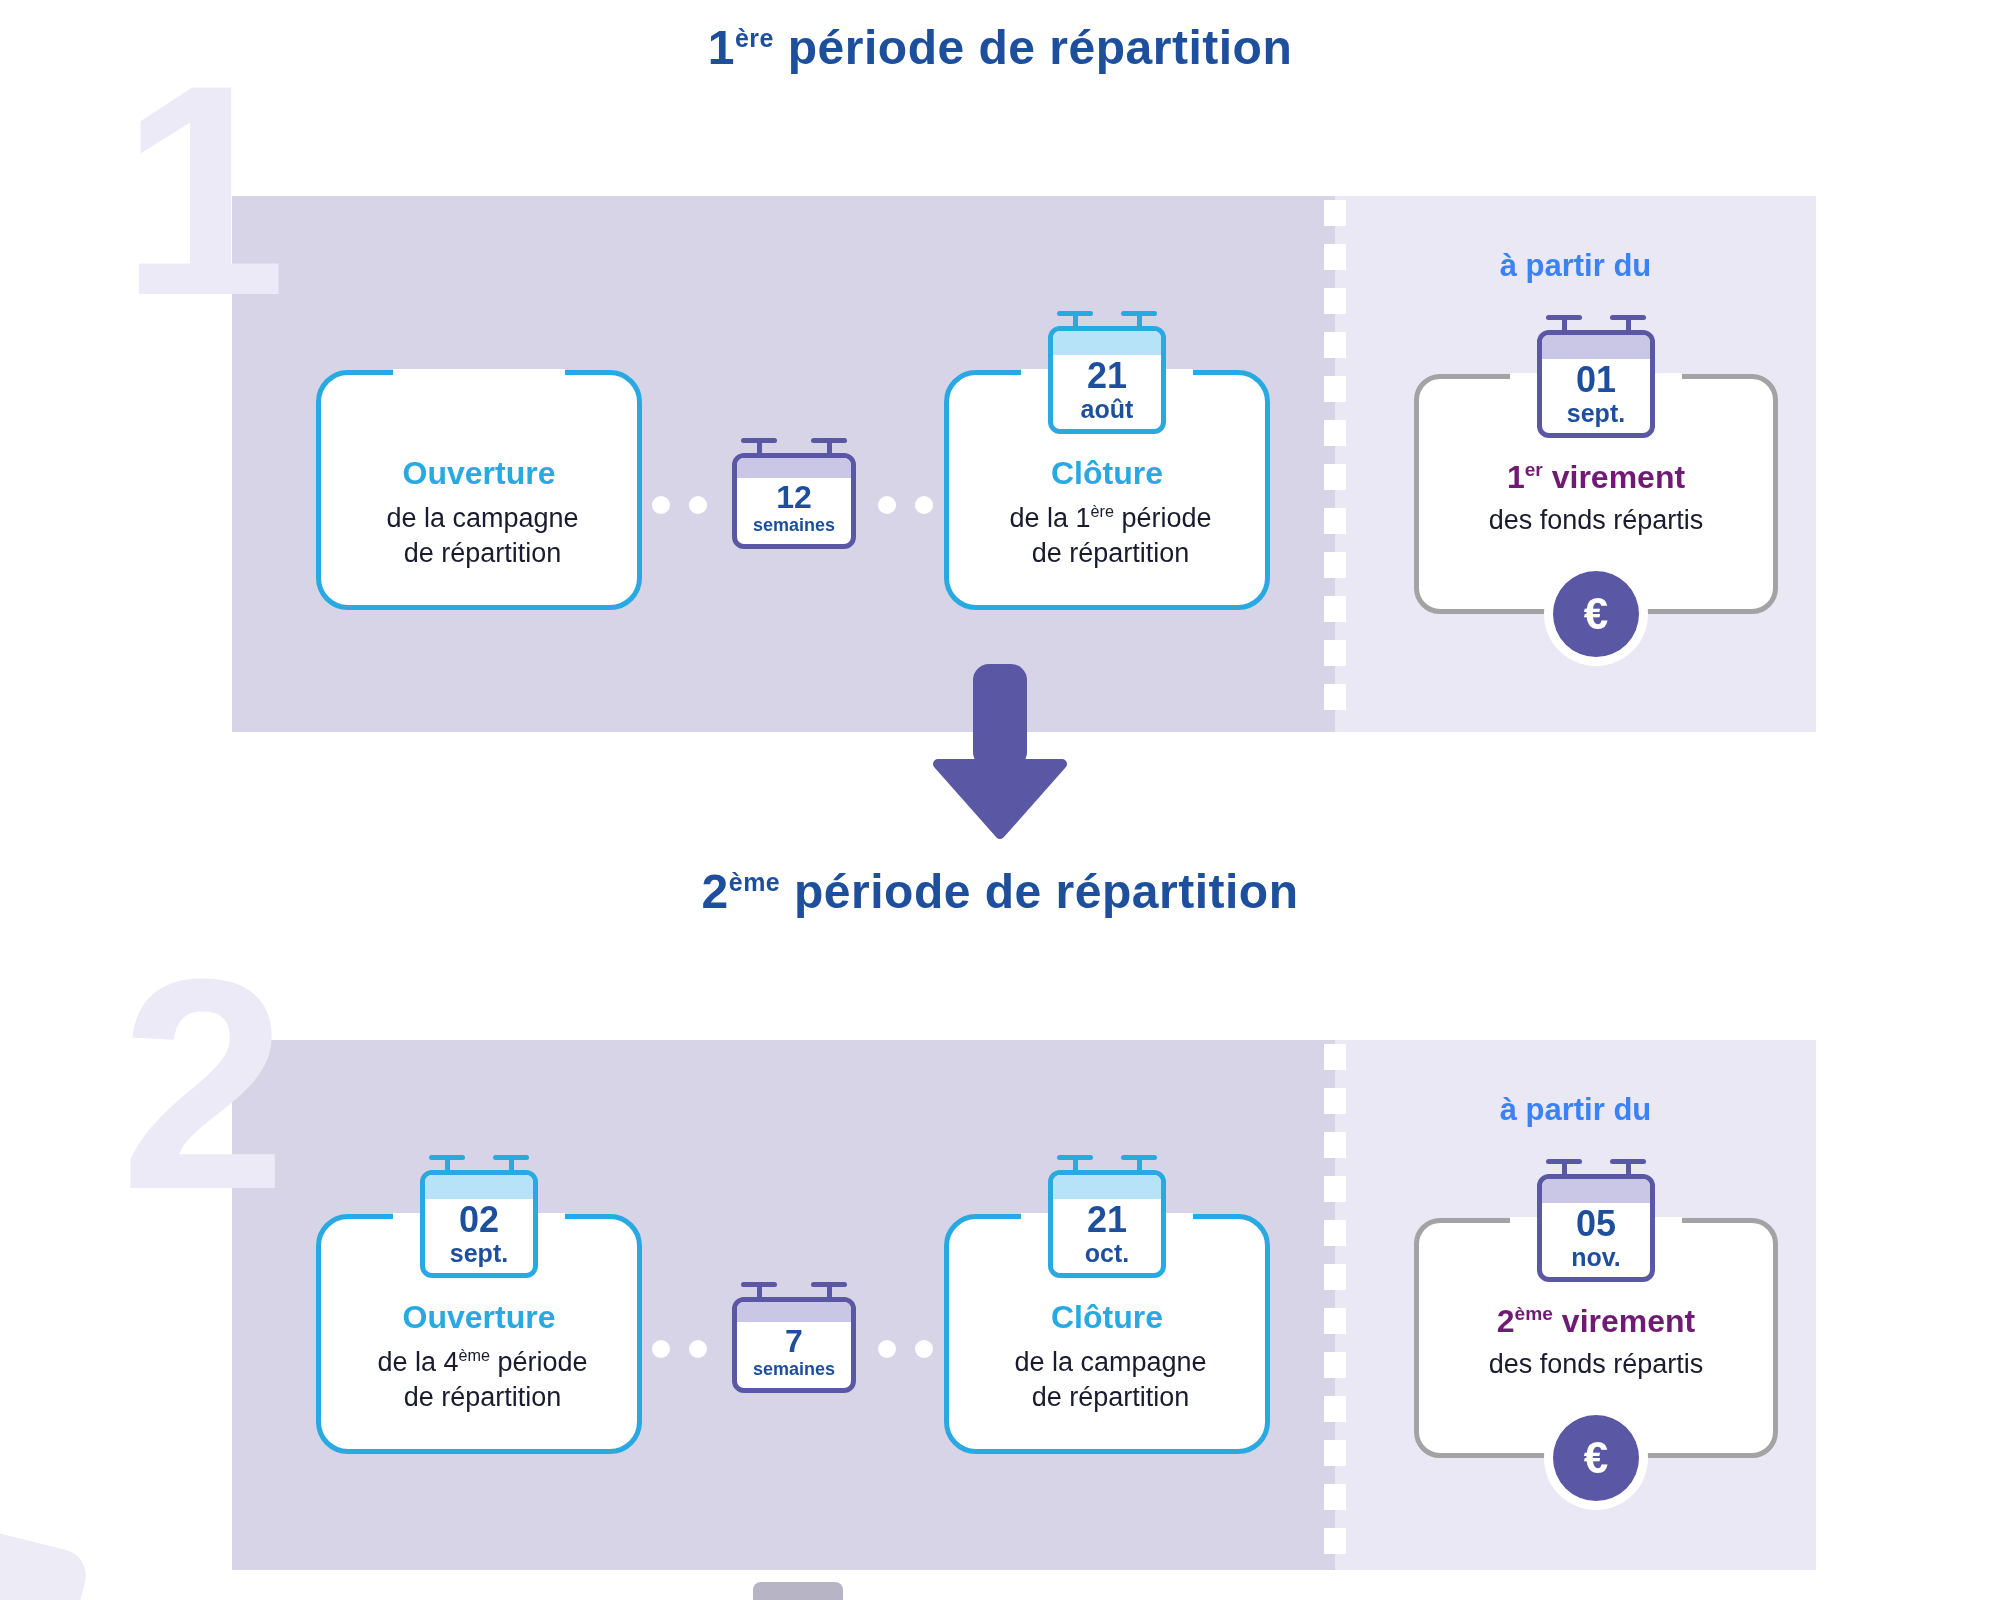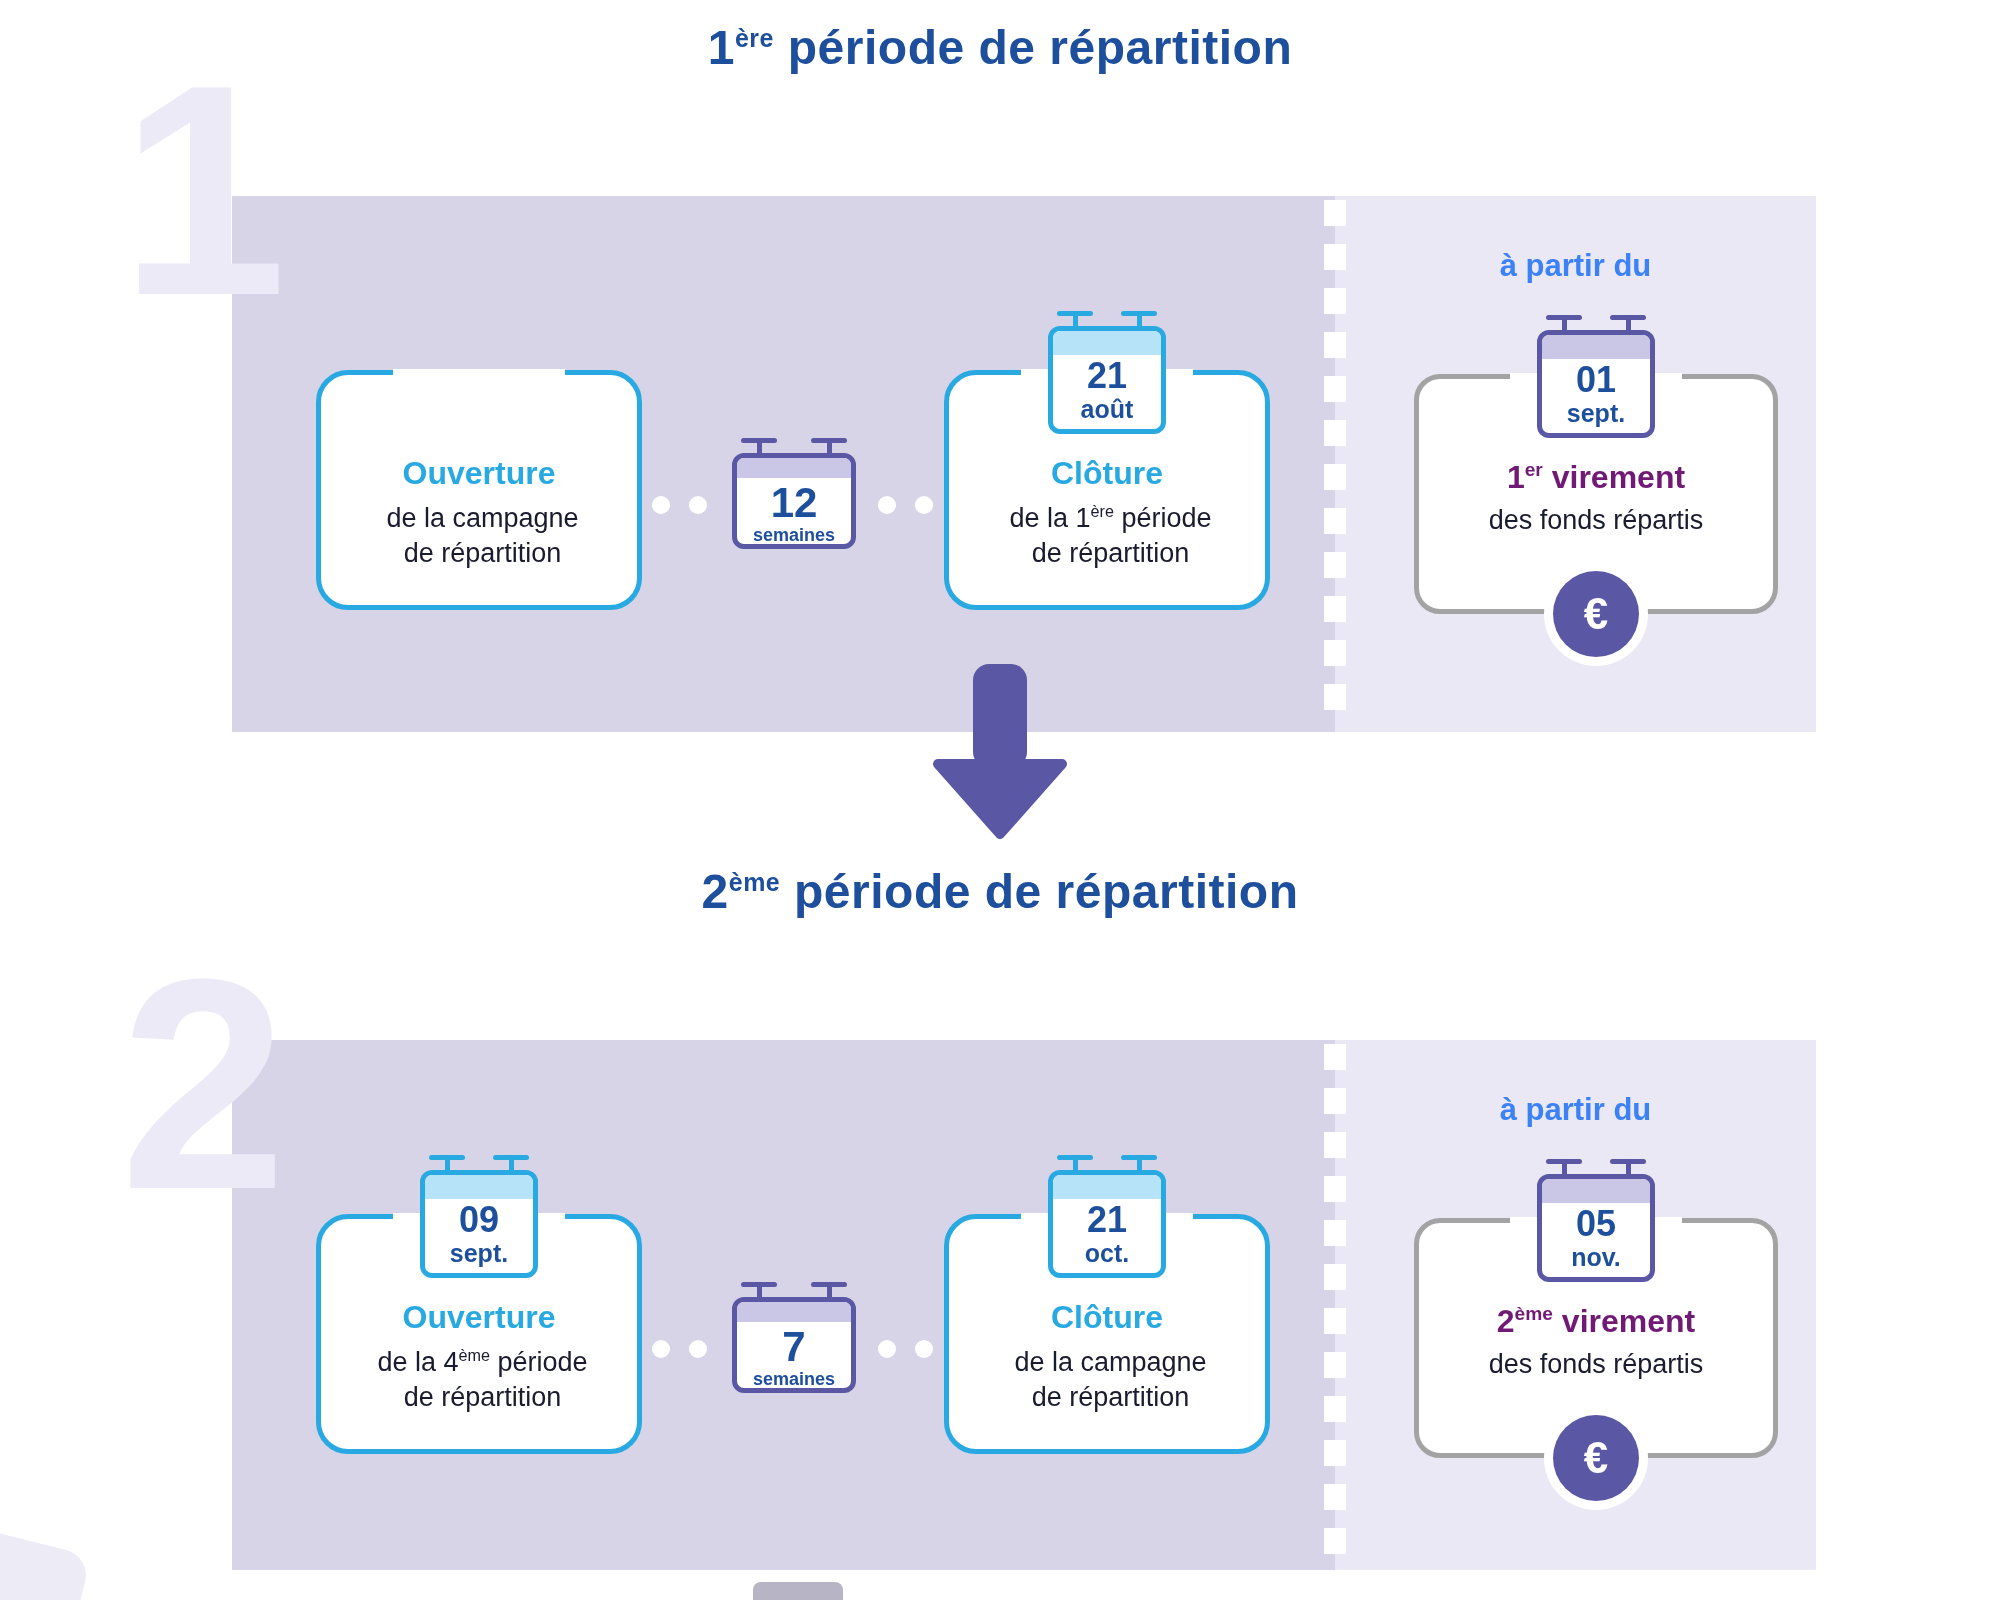--- a/index.html
+++ b/index.html
@@ -62,21 +62,21 @@
   .cal-cyan { color:#29a9e1; }
   .cal-cyan .cal-band { background:#b6e3f8; }
   .cal-purple { color:#5a57a5; }
   .cal-purple .cal-band { background:#c9c6e6; }
   .cal-day   { font-size:36px; font-weight:bold; color:#1d4f9c; line-height:1.08; margin-top:2px; }
   .cal-month { font-size:25px; font-weight:bold; color:#1d4f9c; line-height:1.1; }
 
   .duration-cal { top:242px; left:500px; transform:none; width:124px; z-index:4; }
   .duration-cal .cal-body { height:96px; }
   .duration-cal .cal-band { height:20px; }
-  .duration-cal .cal-day  { font-size:42px; }
+  .duration-cal .cal-day  { font-size:32px; }
   .cal-unit { font-size:18px; font-weight:bold; color:#1d4f9c; line-height:1.15; }
 
   .dot { position:absolute; top:300px; width:18px; height:18px; border-radius:50%; background:#ffffff; z-index:4; }
   .dot-1 { left:420px; } .dot-2 { left:457px; } .dot-3 { left:646px; } .dot-4 { left:683px; }
 
   .card-text { position:absolute; left:0; right:0; top:80px; text-align:center; z-index:5; }
   .event-heading { font-size:32px; font-weight:bold; color:#29a9e1; margin-bottom:9px; }
   .event-line { font-size:27px; color:#191b2e; line-height:1.28;padding-left:7px; }
   .event-line sup, .payout-heading sup { font-size:0.6em; }
 
@@ -200,21 +200,21 @@
     <div class="panel-right"></div>
     <div class="divider"></div>
 
     <div class="event-card card-start">
       <div class="cal-mask"></div>
       <div class="calendar cal-large cal-cyan">
         <span class="ring ring-left"></span>
         <span class="ring ring-right"></span>
         <div class="cal-body">
           <div class="cal-band"></div>
-          <div class="cal-day">09</div>
+          <div class="cal-day">02</div>
           <div class="cal-month">sept.</div>
         </div>
       </div>
       <div class="card-text">
         <div class="event-heading">Ouverture</div>
         <div class="event-line">
           <span><span>de la 4</span><sup>ème</sup><span> période</span></span><br>
           <span>de répartition</span>
         </div>
       </div>

